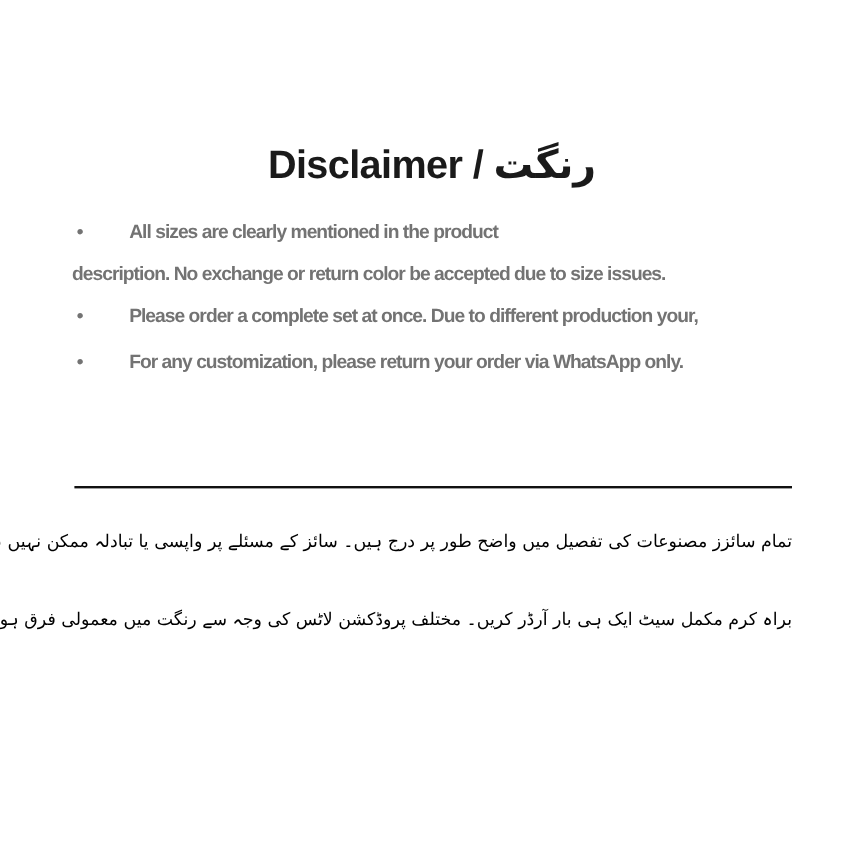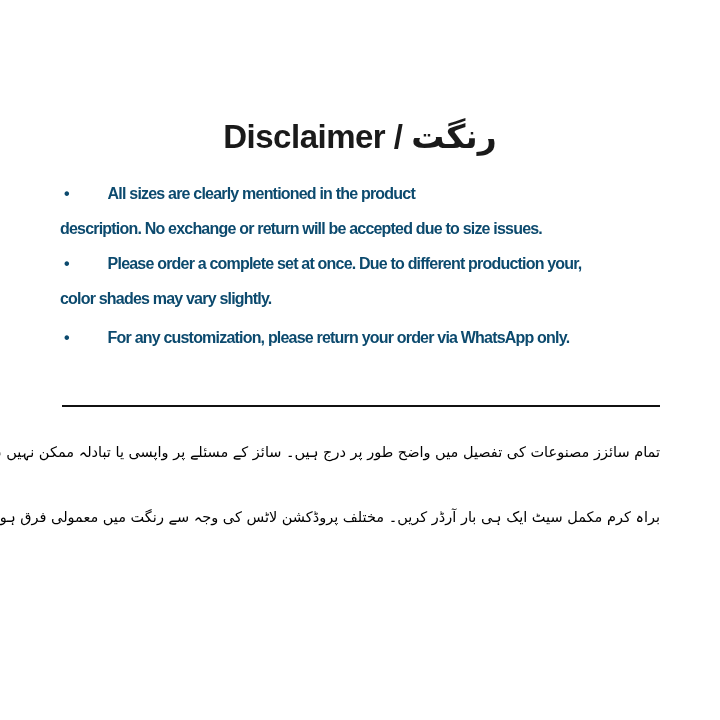--- a/index.html
+++ b/index.html
@@ -34,21 +34,21 @@
     top: 176px;
     left: 60px;
     width: 620px;
   }
   .bullet-para {
     margin: 0;
     font-size: 16px;
     font-weight: 700;
     letter-spacing: -0.8px;
     line-height: 35px;
-    color: #0c4a6e;
+    color: #737373;
     white-space: nowrap;
   }
   .bullet-para.spaced {
     margin-top: 4px;
   }
   .bullet-dot {
     display: inline-block;
     margin-left: 4px;
     letter-spacing: 0;
   }
@@ -85,23 +85,23 @@
 </style>
 </head>
 <body>
 
 <div class="page">
 
   <h1 class="title">Disclaimer / رنگت</h1>
 
   <div class="bullets">
 
-    <p class="bullet-para"><span class="bullet-dot">•</span><span class="bullet-gap"></span><span>All sizes are clearly mentioned in the product</span><br><span>description. No exchange or return will be accepted due to size issues.</span></p>
+    <p class="bullet-para"><span class="bullet-dot">•</span><span class="bullet-gap"></span><span>All sizes are clearly mentioned in the product</span><br><span>description. No exchange or return color be accepted due to size issues.</span></p>
 
-    <p class="bullet-para"><span class="bullet-dot">•</span><span class="bullet-gap"></span><span>Please order a complete set at once. Due to different production your,</span><br><span>color shades may vary slightly.</span></p>
+    <p class="bullet-para"><span class="bullet-dot">•</span><span class="bullet-gap"></span><span>Please order a complete set at once. Due to different production your,</span><br></p>
 
     <p class="bullet-para spaced"><span class="bullet-dot">•</span><span class="bullet-gap"></span><span>For any customization, please return your order via WhatsApp only.</span></p>
 
   </div>
 
   <div class="divider"></div>
 
   <div class="urdu-block">
     <div class="urdu-line" lang="ur" dir="rtl">تمام سائزز مصنوعات کی تفصیل میں واضح طور پر درج ہیں۔ سائز کے مسئلے پر واپسی یا تبادلہ ممکن نہیں ہو گا۔</div>
     <div class="urdu-line" lang="ur" dir="rtl">براہ کرم مکمل سیٹ ایک ہی بار آرڈر کریں۔ مختلف پروڈکشن لاٹس کی وجہ سے رنگت میں معمولی فرق ہو سکتا ہے۔</div>

